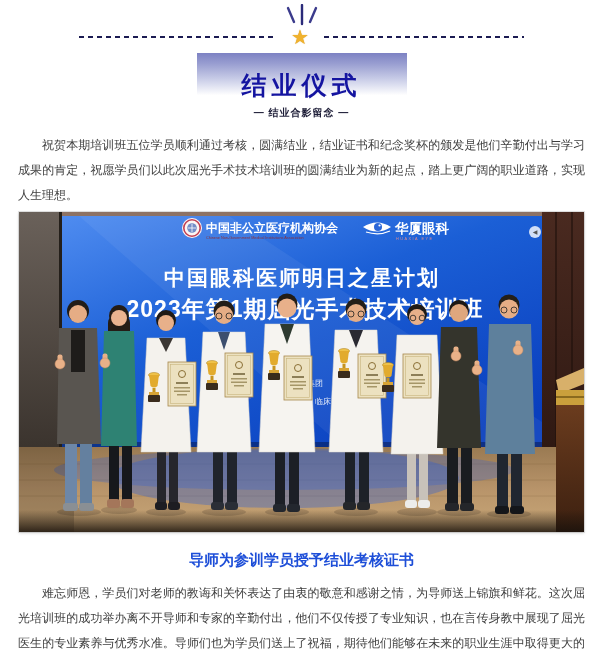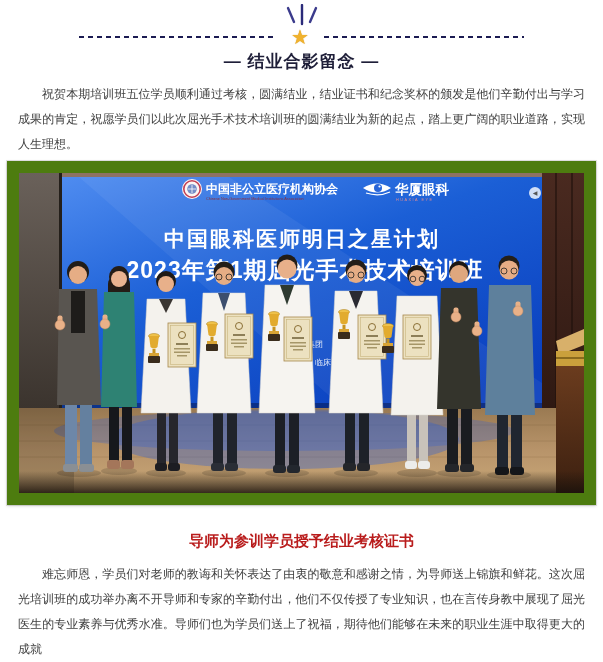--- a/index.html
+++ b/index.html
@@ -22,59 +22,62 @@
   .title-box{
     width:210px;height:46px;margin:5px auto 0;
     background:linear-gradient(180deg,#7d82c3 0%,#979cd0 22%,#c6cae6 55%,#ffffff 92%);
     display:flex;align-items:flex-end;justify-content:center;
   }
   .title-text{
     font-size:25px;font-weight:bold;color:#1414a0;
     letter-spacing:5px;line-height:26px;padding-bottom:1px;white-space:nowrap;
   }
   .subtitle{
-    margin-top:4px;text-align:center;font-size:17px;font-weight:bold;
+    margin-top:4px;text-align:center;font-size:10px;font-weight:bold;
     color:#1e1e38;letter-spacing:1px;line-height:20px;
   }
   
   .para{
     margin:10px 18px 0;
     font-size:12px;line-height:25px;color:#3e3e3e;
     text-align:justify;text-indent:2em;
   }
   .para.second{margin-top:12px;}
   
   .photo-figure{
-    width:565px;height:320px;margin:4px auto 0;padding:12px;
+    width:565px;height:320px;margin:4px auto 0;padding:0;
     box-shadow:0 1px 3px rgba(0,0,0,.18),0 0 0 1px #e4e4e4;
-    background:#4d7c0f;
+    background:#7dd3fc;
   }
   .photo-figure svg{display:block;}
   .photo-caption{
-    margin-top:27px;text-align:center;
-    font-size:15px;font-weight:bold;color:#b91c1c;line-height:18px;
+    margin-top:19px;text-align:center;
+    font-size:15px;font-weight:bold;color:#1d4ed8;line-height:18px;
   }
 </style>
 </head>
 <body>
 
 <div class="page">
 
   <svg class="rays" width="44" height="22" viewBox="0 0 44 22">
     <line x1="8" y1="4" x2="14" y2="18" stroke="#3b3b8c" stroke-width="2.4" stroke-linecap="round"></line>
     <line x1="22" y1="1" x2="22" y2="20" stroke="#2b2b7a" stroke-width="2.4" stroke-linecap="round"></line>
     <line x1="36" y1="4" x2="30" y2="18" stroke="#3b3b8c" stroke-width="2.4" stroke-linecap="round"></line>
   </svg>
 
   <div class="divider">
     <div class="dash left"></div>
     <div class="star">★</div>
     <div class="dash right"></div>
   </div>
 
+  <div class="title-box">
+    <div class="title-text">结业仪式</div>
+  </div>
   <div class="subtitle">— 结业合影留念 —</div>
 
   <p class="para">祝贺本期培训班五位学员顺利通过考核，圆满结业，结业证书和纪念奖杯的颁发是他们辛勤付出与学习成果的肯定，祝愿学员们以此次屈光手术技术培训班的圆满结业为新的起点，踏上更广阔的职业道路，实现人生理想。</p>
 
   <figure class="photo-figure">
     <svg width="565" height="320" viewBox="0 0 565 320">
       <defs>
         <linearGradient id="screenGrad" x1="0" y1="0" x2="0.75" y2="1">
           <stop offset="0" stop-color="#4f8cf0"></stop>
           <stop offset="0.45" stop-color="#1b5fd6"></stop>

